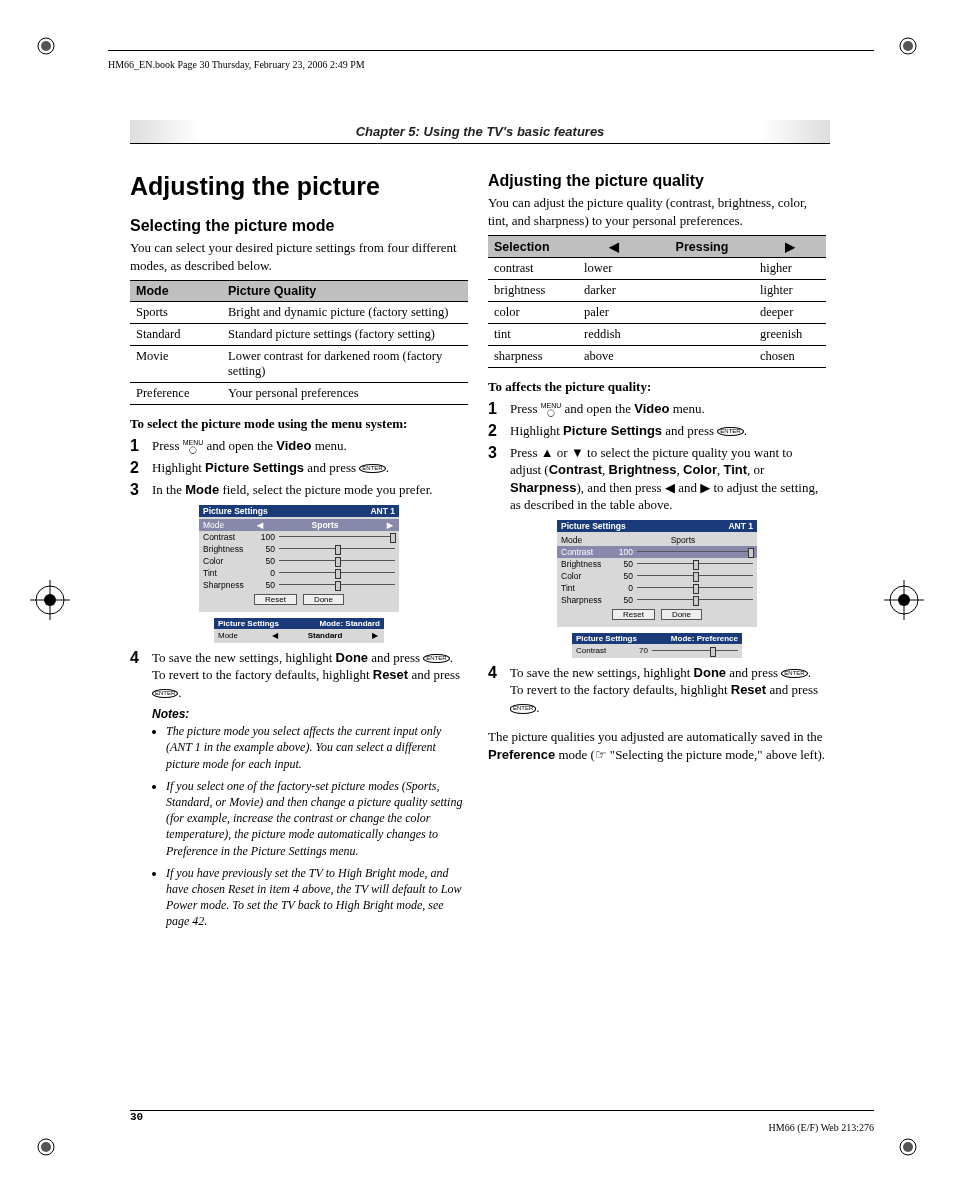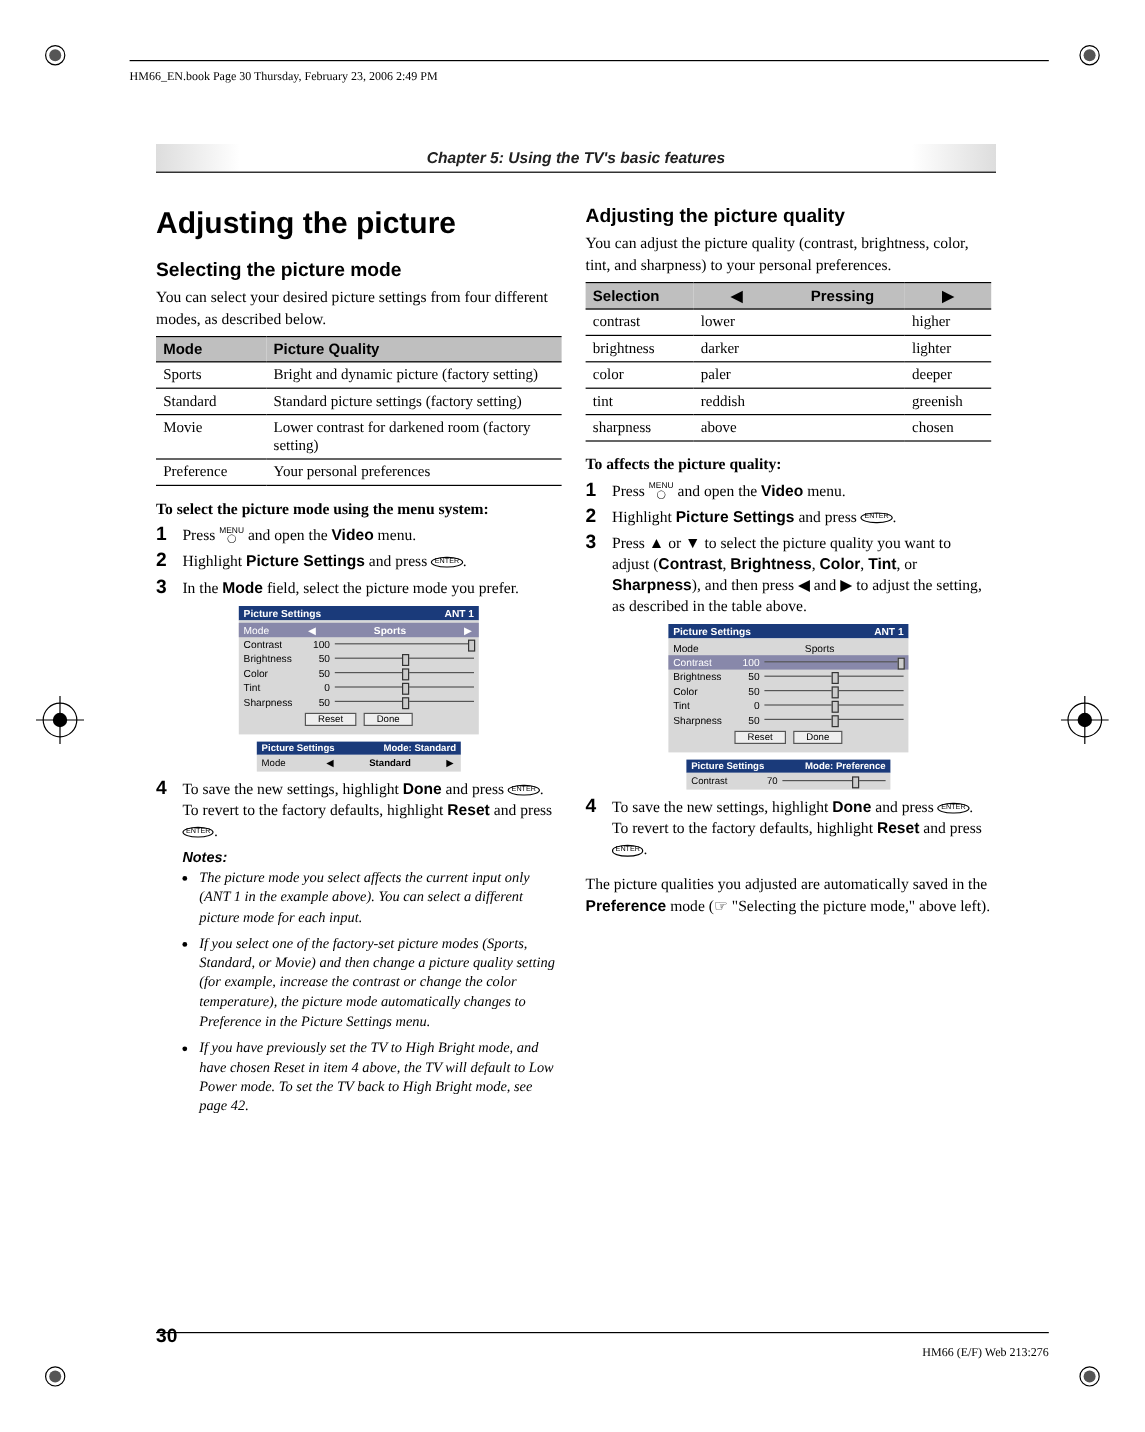--- a/index.html
+++ b/index.html
@@ -183,23 +183,23 @@
   .osd .row .arrow { width:10px; text-align:center;}
   .osd .btns { display:flex; gap:6px; justify-content:center; padding:3px 0;}
   .osd .btn { background:#eee; border:1px solid #555; padding:0 10px; font-size:8px;}
   .osd.small { width:170px; font-size:8px;}
   .osd.small .body{padding:1px 0;}
 
   .page-num {
     position:absolute;
     left:130px;
     bottom:70px;
-    font-family: Liberation Sans, sans-serif;
+    font-family: Liberation Mono, monospace;
     font-weight:900;
-    font-size:16px;
+    font-size:11px;
   }
   .footer-right {
     position:absolute;
     right:80px;
     bottom:60px;
     font-size:10px;
   }
   .footer-rule {
     position:absolute;
     left:130px; right:80px;

